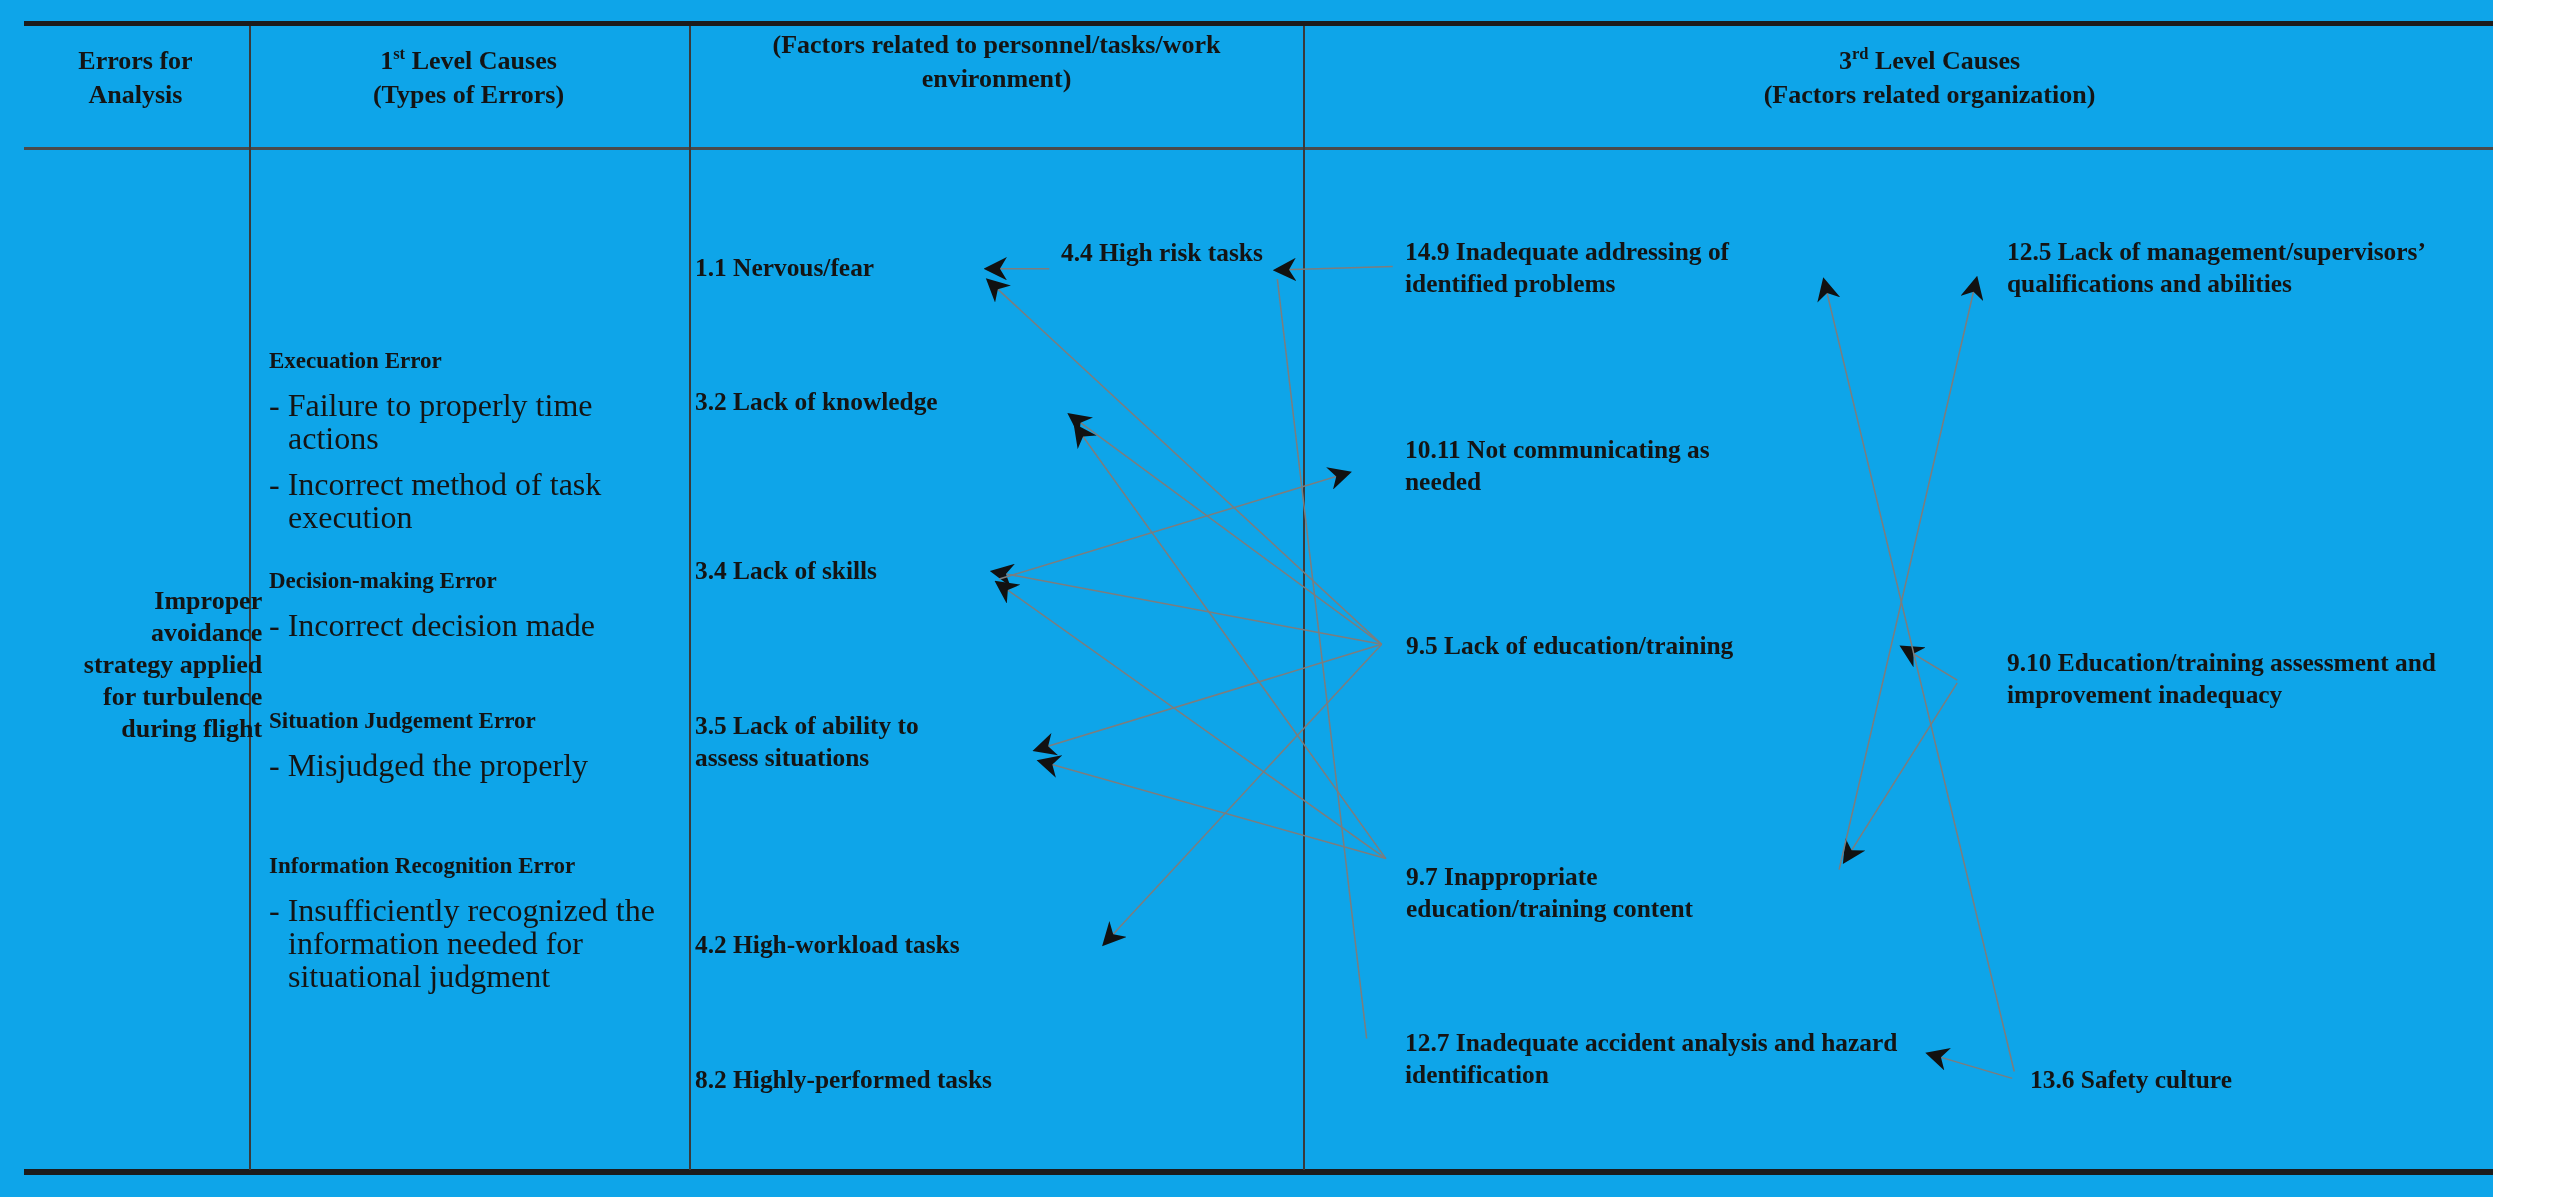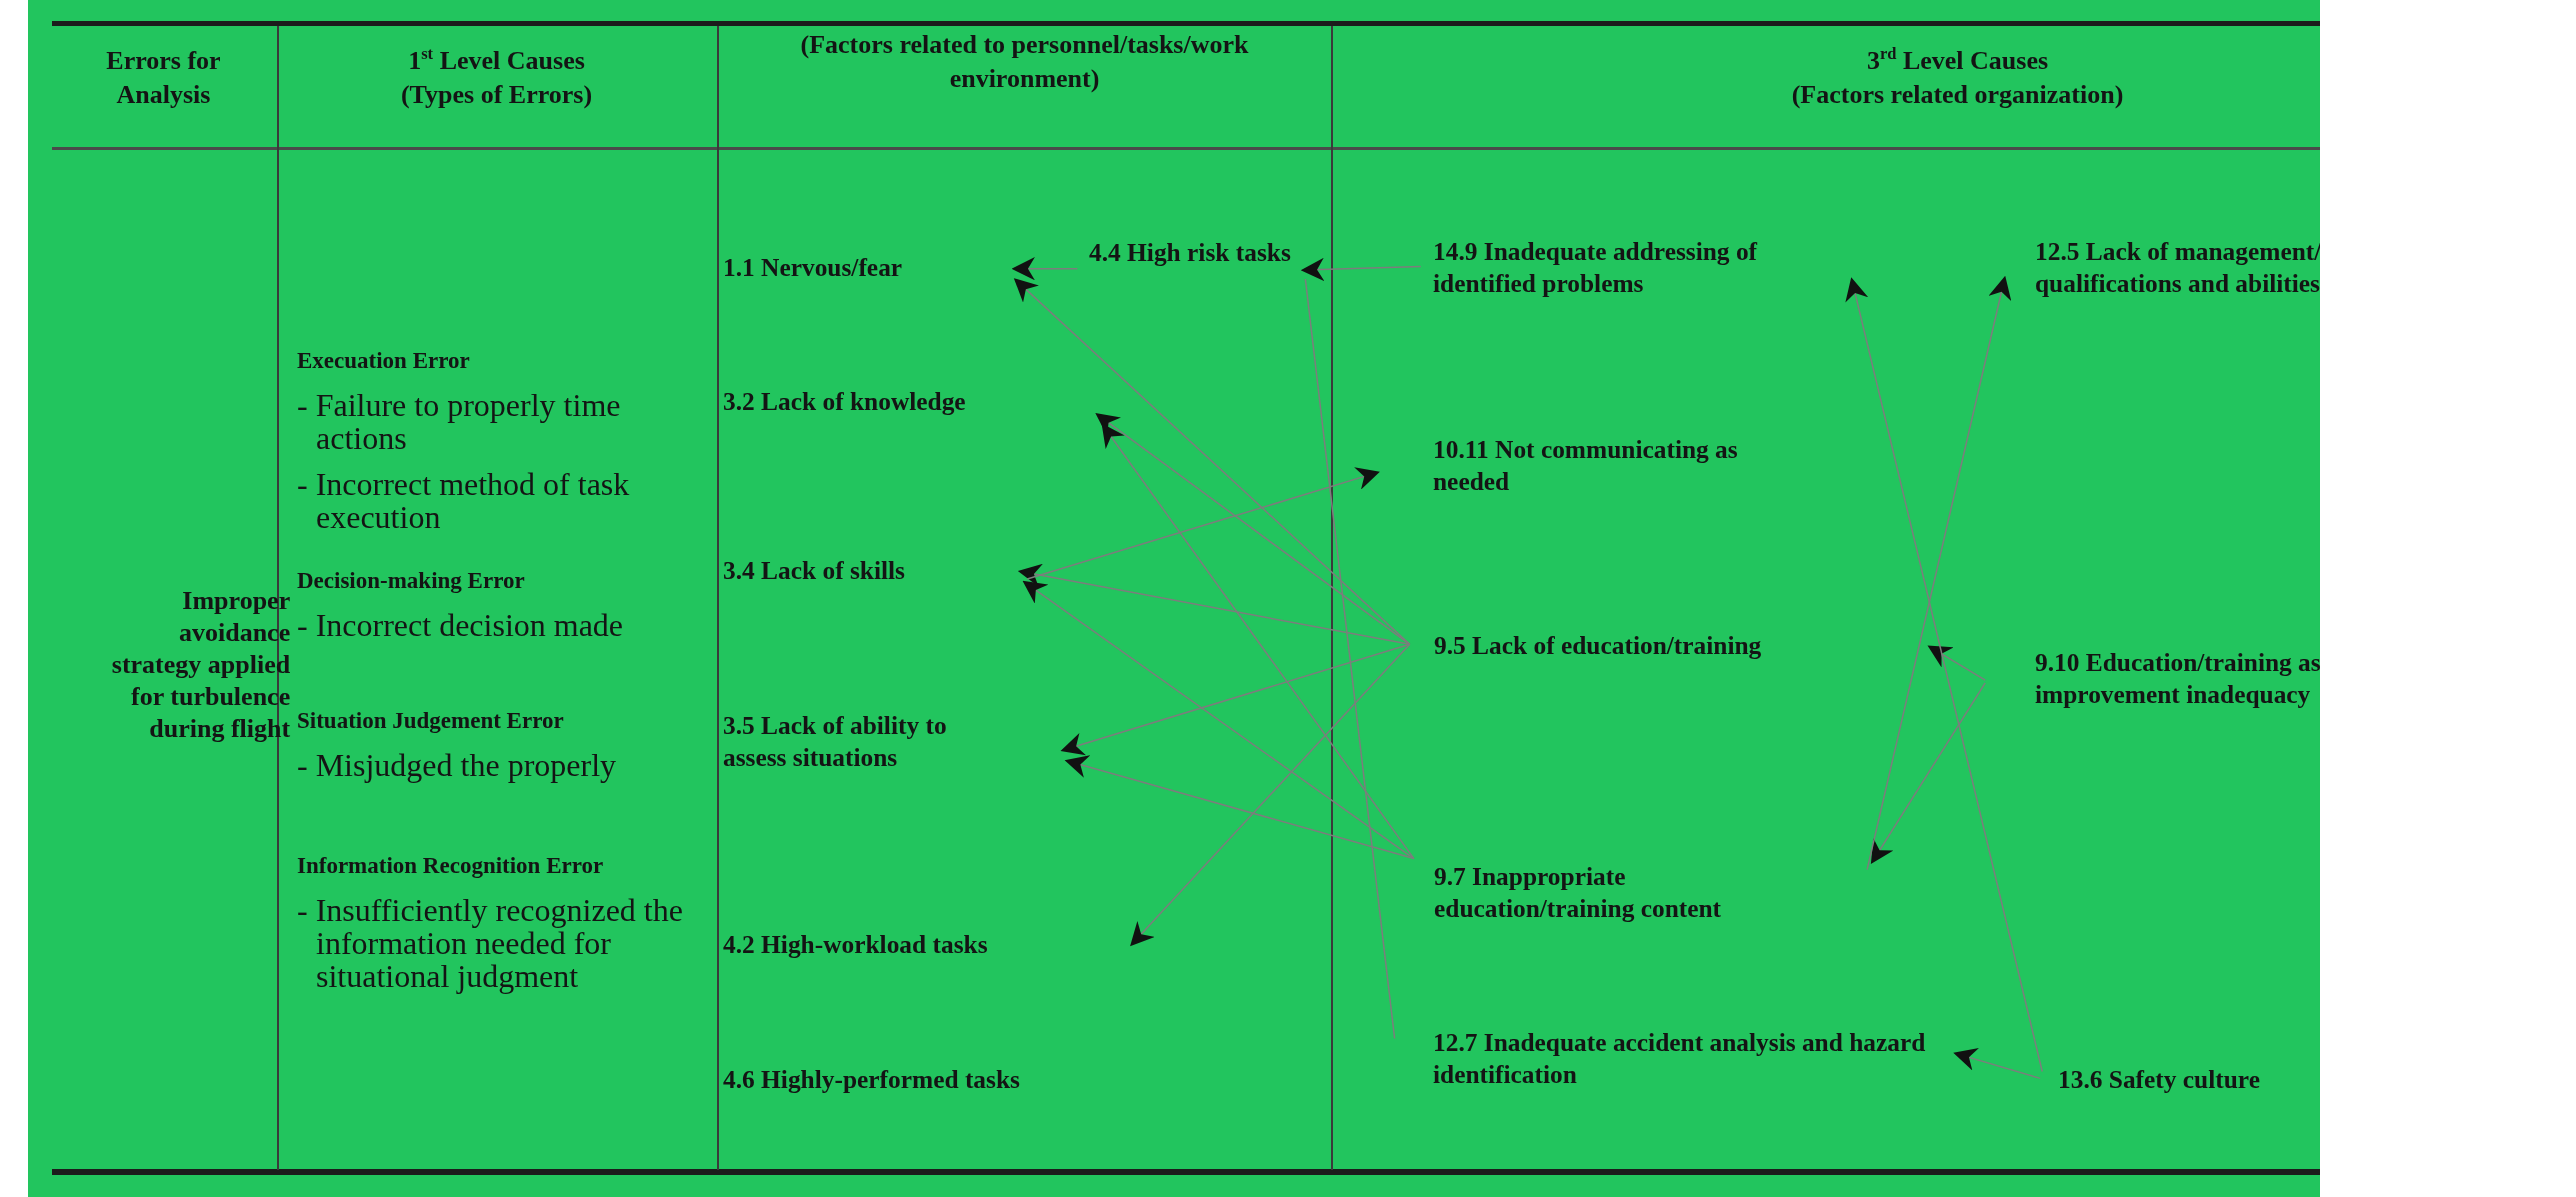--- a/index.html
+++ b/index.html
@@ -1,23 +1,22 @@
 <!DOCTYPE html>
 <html style="font-size:11px"><head>
 <meta charset="utf-8">
 <style>
   html,body{margin:0;padding:0;background:#ffffff;}
   #page{
     position:relative;
-    width:2292px;height:1198px;
-    background:#22c55e;
+    width:2493px;height:1198px;
+    background:#0ea5e9;
     font-family:"Liberation Serif","DejaVu Serif",serif;
     color:#141414;
     overflow:hidden;
-    margin-left:28px;
   }
   .hrule{position:absolute;left:24px;width:2528px;background:#1c1c1c;}
   .vrule{position:absolute;top:26px;height:1144px;width:2.1px;background:#3a3a3a;}
   .header-cell{position:absolute;text-align:center;font-weight:bold;font-size:26px;line-height:34px;}
   .header-cell sup{font-size:16.5px;vertical-align:super;line-height:0;}
   .efa-block{position:absolute;text-align:right;font-weight:bold;font-size:26px;line-height:32px;}
   .flc-group{position:absolute;}
   .flc-title{font-weight:bold;font-size:23px;line-height:32px;}
   .flc-bullet{font-size:32px;line-height:33px;margin:12.4px 0 0 0;padding-left:19px;text-indent:-19px;}
   .node{position:absolute;font-weight:bold;font-size:25.4px;line-height:32px;}
@@ -110,21 +109,21 @@
       </div>
     </div>
 
   <div id="nodes">
       <div class="node" style="left: 695px; top: 251px; width: 295px;">1.1 Nervous/fear</div>
       <div class="node" style="left: 1061px; top: 236px; width: 213px;">4.4 High risk tasks</div>
       <div class="node" style="left: 695px; top: 385px; width: 371px;">3.2 Lack of knowledge</div>
       <div class="node" style="left: 695px; top: 554px; width: 323px;">3.4 Lack of skills</div>
       <div class="node" style="left: 695px; top: 709px; width: 285px;">3.5 Lack of ability to assess situations</div>
       <div class="node" style="left: 695px; top: 928px; width: 398px;">4.2 High-workload tasks</div>
-      <div class="node" style="left: 695px; top: 1063px; width: 412px;">4.6 Highly-performed tasks</div>
+      <div class="node" style="left: 695px; top: 1063px; width: 412px;">8.2 Highly-performed tasks</div>
       <div class="node" style="left: 1405px; top: 235px; width: 385px;">14.9 Inadequate addressing of identified problems</div>
       <div class="node" style="left: 1405px; top: 433px; width: 343px;">10.11 Not communicating as needed</div>
       <div class="node" style="left: 1406px; top: 629px; width: 440px;">9.5 Lack of education/training</div>
       <div class="node" style="left: 1406px; top: 860px; width: 326px;">9.7 Inappropriate education/training content</div>
       <div class="node" style="left: 1405px; top: 1026px; width: 522px;">12.7 Inadequate accident analysis and hazard identification</div>
       <div class="node" style="left: 2007px; top: 235px; width: 491px;">12.5 Lack of management/supervisors’ qualifications and abilities</div>
       <div class="node" style="left: 2007px; top: 646px; width: 498px;">9.10 Education/training assessment and improvement inadequacy</div>
       <div class="node" style="left: 2030px; top: 1063px; width: 295px;">13.6 Safety culture</div>
     </div>
 </div>

